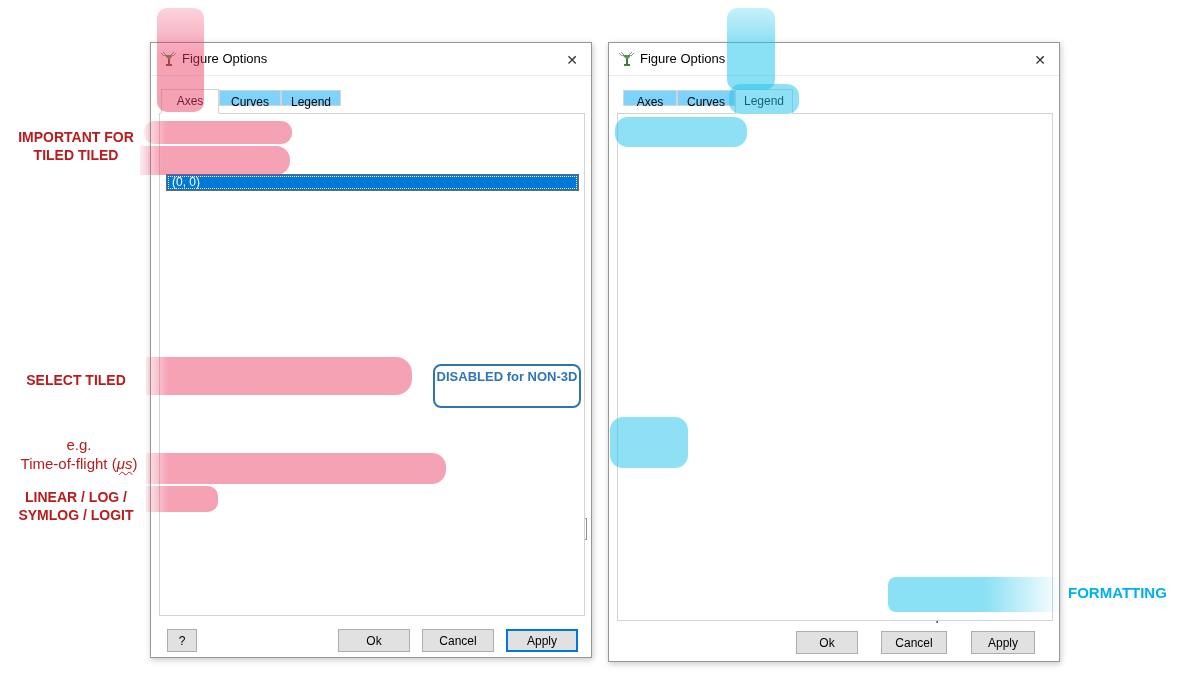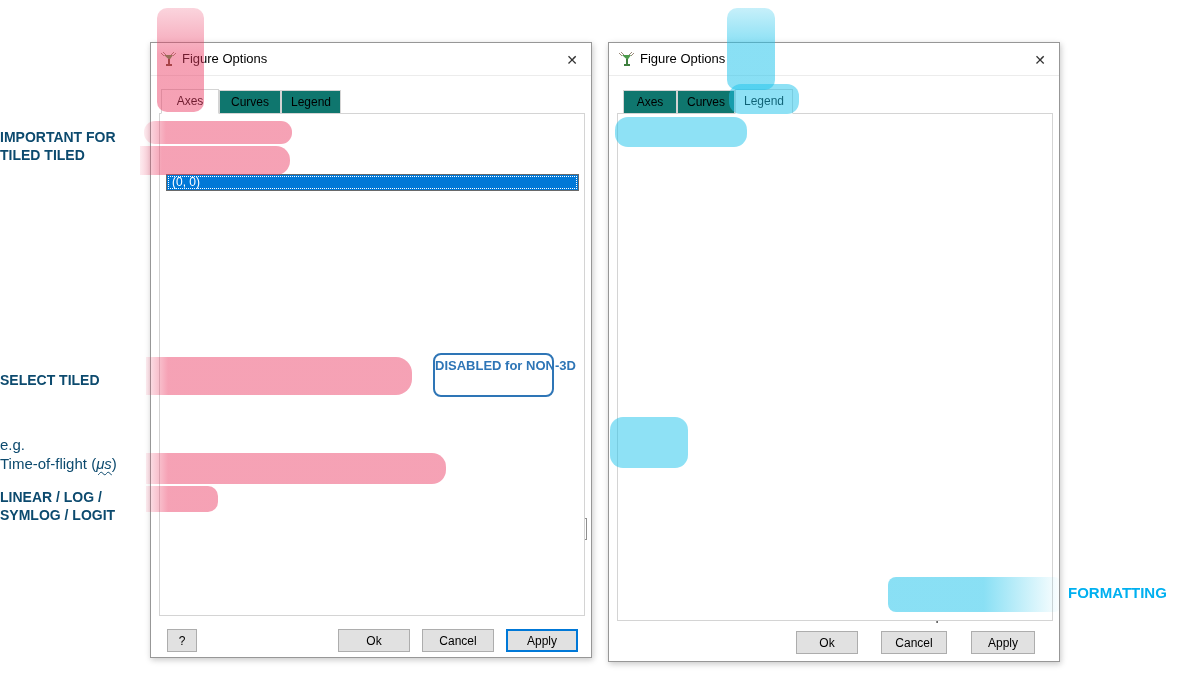--- a/index.html
+++ b/index.html
@@ -7,21 +7,21 @@
   body{font-family:"Liberation Sans", sans-serif; color:#000;}
   .screen{position:relative;width:1189px;height:677px;background:#fff;overflow:hidden;}
 
   
   .dlg{position:absolute;background:#fff;border:1px solid #979797;box-shadow:1px 2px 6px rgba(0,0,0,.22);}
   .titlebar{position:absolute;left:0;top:0;right:0;height:33px;background:#fff;border-bottom:1px solid #ececec;}
   .titlebar .app-icon{position:absolute;left:9px;top:8px;width:17px;height:17px;}
   .titlebar .t{position:absolute;left:31px;top:8px;font-size:13px;}
   .closex{position:absolute;top:7px;width:22px;height:20px;text-align:center;font-size:14px;color:#333;cursor:default;line-height:20px;}
 
-  .tab{position:absolute;height:24px;border:1px solid #d4d4d4;background:#0f766e;font-size:12px;text-align:center;line-height:22px;}
+  .tab{position:absolute;height:16px;border:1px solid #d4d4d4;background:#7dd3fc;font-size:12px;text-align:center;line-height:22px;}
   .tab.sel{background:#fff;border-bottom:1px solid #fff;z-index:3;height:25px;}
   .pane{position:absolute;border:1px solid #d4d4d4;background:#fff;z-index:1;}
 
   .lbl{position:absolute;font-size:12px;white-space:nowrap;}
   .lbl.dis{color:#9f9f9f;}
   .hdr{position:absolute;font-size:13px;font-weight:bold;white-space:nowrap;}
   input.field{position:absolute;border:1px solid #7a7a7a;background:#fff;font-size:12px;padding:0 4px;font-family:"Liberation Sans",sans-serif;}
   .combo{position:absolute;border:1px solid #8a8a8a;background:#efefef;font-size:12px;line-height:20px;padding-left:5px;}
   .combo .chev{position:absolute;right:6px;top:0;font-size:11px;color:#333;}
   .combo.open{background:#e7f2fc;border-color:#7eb4ea;}
@@ -41,21 +41,21 @@
   .slider-groove{position:absolute;height:4px;background:#e9e9e9;border:1px solid #d2d2d2;}
   .slider-handle{position:absolute;width:11px;height:20px;background:#0f7bd7;}
 
   
   .hl{position:absolute;pointer-events:none;z-index:10;}
   .hl.pinkfade{background:linear-gradient(90deg, rgba(235,60,100,0.10), rgba(235,60,100,0.48) 22px);}
   .hl.pinkband{background:linear-gradient(180deg, rgba(235,60,100,0.22), rgba(235,60,100,0.48) 45%);}
   .hl.cyan{background:rgba(30,195,235,0.50);}
   .hl.cyanband{background:linear-gradient(180deg, rgba(30,195,235,0.25), rgba(30,195,235,0.52) 45%);}
   .hl.cyantail{background:linear-gradient(90deg, rgba(30,195,235,0.52) 55%, rgba(30,195,235,0.0));}
-  .ann{position:absolute;z-index:11;font-weight:bold;color:#0c4a6e;font-size:14px;line-height:18px;pointer-events:none;}
+  .ann{position:absolute;z-index:11;font-weight:bold;color:#b91c1c;font-size:14px;text-align:center;line-height:18px;pointer-events:none;}
   .ann.reg{font-weight:normal;font-size:15px;line-height:19px;}
   .ann.semi{font-weight:600;}
   .ann.cyan-txt{color:#00b0f0;font-size:15px;}
   .bluebox{position:absolute;border:2px solid #2e75b6;border-radius:8px;z-index:9;}
   .bluebox .bb-t{position:absolute;left:0;right:0;top:3px;text-align:center;color:#2e75b6;font-weight:bold;font-size:13px;white-space:nowrap;}
   .mu{font-style:italic;text-decoration:underline;text-decoration-style:wavy;text-decoration-thickness:1px;text-underline-offset:2px;}
 </style>
 </head>
 <body>
 
@@ -123,21 +123,21 @@
     <span class="swatch" style="left: 404px; top: 475px; width: 32px; height: 22px; background-color: rgb(255, 255, 255);"></span>
 
     <button class="btn" style="left:350px;top:542px;width:78px;height:23px;">Apply to all</button>
 
     <button class="btn" style="left:16px;top:586px;width:30px;height:23px;">?</button>
     <button class="btn" style="left:187px;top:586px;width:72px;height:23px;">Ok</button>
     <button class="btn" style="left:271px;top:586px;width:72px;height:23px;">Cancel</button>
     <button class="btn def" style="left:355px;top:586px;width:72px;height:23px;">Apply</button>
   </div>
 
-  <div class="bluebox" style="left:433px;top:353px;width:121px;height:44px;">
+  <div class="bluebox" style="left:433px;top:364px;width:148px;height:44px;">
     <div class="bb-t">DISABLED for NON-3D</div>
   </div>
 
   <div class="dlg" style="left:608px;top:42px;width:452px;height:620px;">
     <div class="titlebar">
       <svg class="app-icon" viewBox="0 0 17 17">
         <path d="M1 2 L4 5 M16 2 L13 5 M3 1 L6 4 M14 1 L11 4" stroke="#9a8a7a" stroke-width="1" fill="none"></path>
         <path d="M4 4 L13 4 L9.5 9 Z" fill="#4c9b4c"></path>
         <rect x="8" y="8" width="2" height="6" fill="#3f7f3f"></rect>
         <rect x="6" y="13" width="6" height="2" fill="#3f7f3f"></rect>

